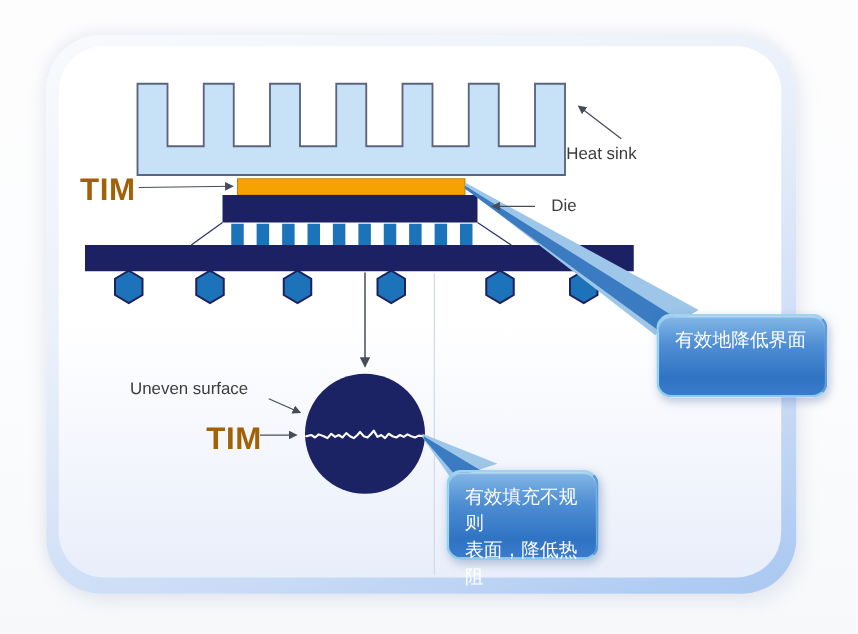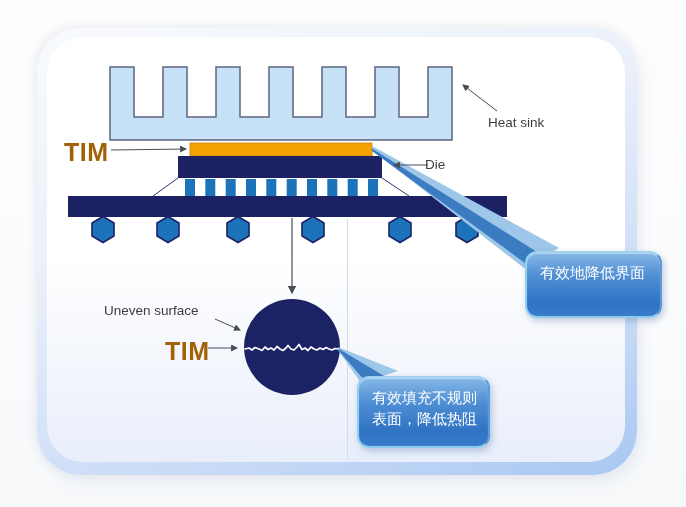--- a/index.html
+++ b/index.html
@@ -33,21 +33,21 @@
   
   .callout{
     position:absolute;box-sizing:border-box;color:#ffffff;
     border-radius:12px;font-size:15px;line-height:1.42;font-weight:500;
     padding:9px 8px 0 13px;
     background:linear-gradient(180deg,#84b7e6 0%,#4d8dd3 38%,#2f73c3 78%,#3a7cca 100%);
     border:2px solid;border-color:#9fd3ef #5b9bd8 #8ccbee #8ed2f0;
     box-shadow:2px 3px 7px rgba(80,110,160,.35), inset 0 1px 1px rgba(255,255,255,.45);
   }
   .callout-1{left:525px;top:251px;width:137px;height:67px;}
-  .callout-2{left:357px;top:376px;width:133px;height:72px;}
+  .callout-2{left:357px;top:376px;width:122px;height:72px;}
 </style>
 </head>
 <body>
 
 <div class="stage">
 
   <div class="card-outer">
     <div class="card-inner"></div>
   </div>
 
@@ -111,23 +111,23 @@
       <line x1="111" y1="150" x2="186" y2="149" marker-end="url(#ah)"></line>
       <line x1="497" y1="111" x2="463" y2="85" marker-end="url(#ah)"></line>
       <line x1="428" y1="165" x2="394" y2="165" marker-end="url(#ah)"></line>
       <line x1="215" y1="319" x2="240" y2="330" marker-end="url(#ah)"></line>
       <line x1="208" y1="348" x2="237" y2="348" marker-end="url(#ah)"></line>
     </g>
   </svg>
 
   <div class="lbl-bold" style="left:64px;top:138px;">TIM</div>
 
-  <div class="lbl" style="left:488px;top:115px;">Heat sink</div>
+  <div class="lbl" style="left:453px;top:115px;">Heat sink</div>
 
-  <div class="lbl" style="left:425px;top:157px;">Die</div>
+  <div class="lbl" style="left:441px;top:157px;">Die</div>
 
   <div class="lbl" style="left:104px;top:303px;text-align:right;">Uneven surface</div>
 
   <div class="lbl-bold" style="left:165px;top:337px;">TIM</div>
 
   <div class="callout callout-1">
     <div>有效地降低界面</div>
   </div>
 
   <div class="callout callout-2">

